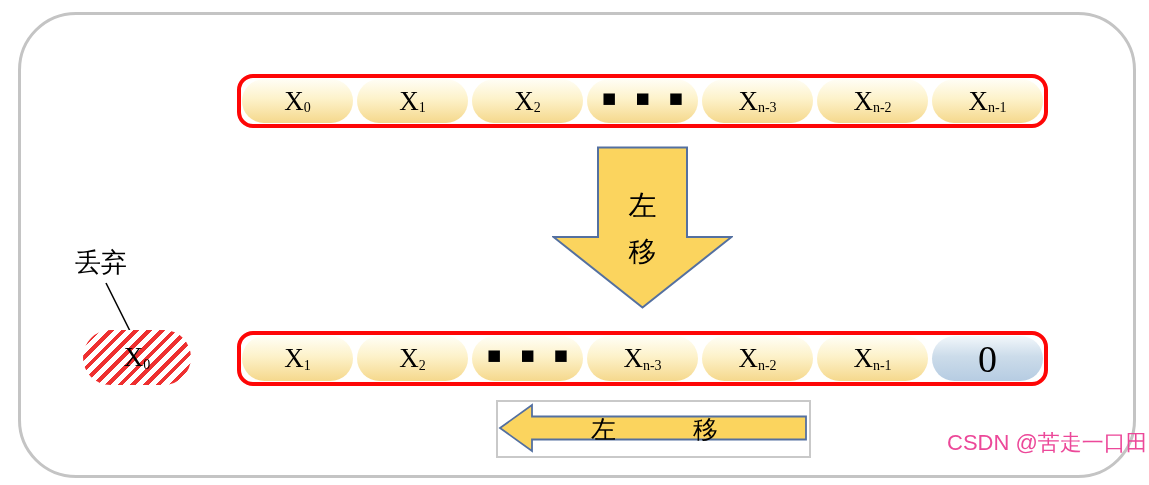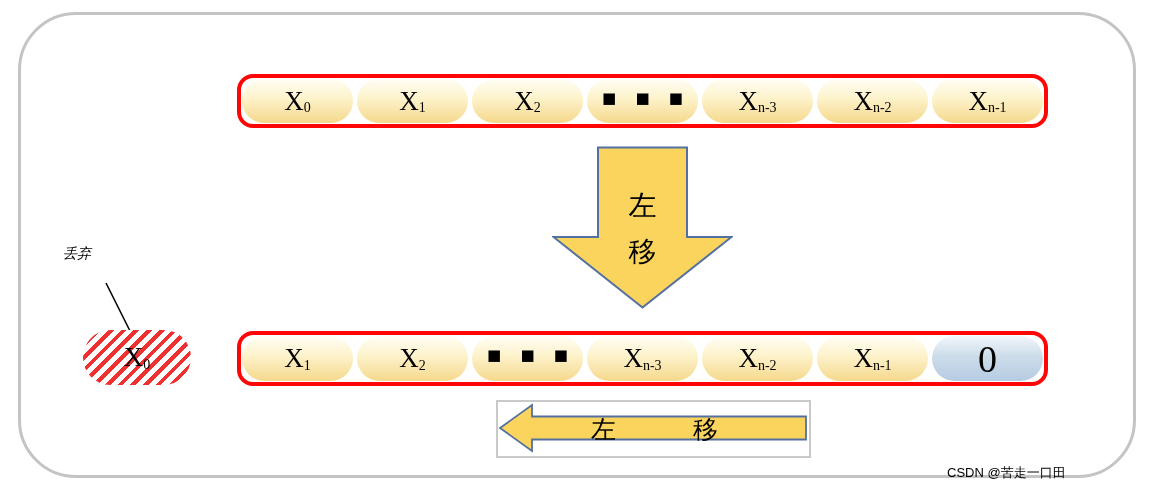--- a/index.html
+++ b/index.html
@@ -32,23 +32,22 @@
   .cell-zero .main { font-size:38px; }
   
   .big-arrow { position:absolute; left:552px; top:146px; width:181px; height:163px; }
   .big-arrow-text {
     position:absolute; left:552px; top:147px; width:181px; text-align:center;
     font-family:"Liberation Sans", sans-serif; font-size:28px; color:#000;
     line-height:46px; padding-top:36px;
   }
   
   .discard-label {
-    position:absolute; left:63px; top:245px; font-size:14px; color:#000;
+    position:absolute; left:75px; top:245px; font-size:26px; color:#000;
     font-family:"Liberation Sans", sans-serif;
-    font-style:italic;
   }
   .discard-line { position:absolute; left:101px; top:280px; width:36px; height:58px; }
   .discard-cell {
     position:absolute; left:83px; top:330px; width:108px; height:55px;
     border-radius:28px;
     background:repeating-linear-gradient(135deg,#ee3030 0px,#ee3030 4px,#ffffff 4px,#ffffff 9px);
     display:flex; align-items:center; justify-content:center; color:#000;
   }
   .discard-cell .main { font-size:27px; line-height:1; }
   .discard-cell .sub  { font-size:14px; line-height:1; position:relative; top:7px; }
@@ -59,21 +58,21 @@
   }
   .shift-box svg { position:absolute; left:0; top:0; width:100%; height:100%; }
   .shift-label {
     position:absolute; top:50%; transform:translateY(-50%);
     font-family:"Liberation Sans", sans-serif; font-size:25px; color:#000;
   }
   .shift-label.l { left:93px; }
   .shift-label.r { left:195px; }
   
   .watermark {
-    position:absolute; left:947px; top:464px; font-size:13px; color:#000000;
+    position:absolute; left:947px; top:428px; font-size:22px; color:#ec4899;
     font-family:"Liberation Sans", sans-serif; white-space:nowrap;
   }
 </style>
 </head>
 <body>
 
 <div class="canvas">
 
   <div class="outer-frame"></div>
 

